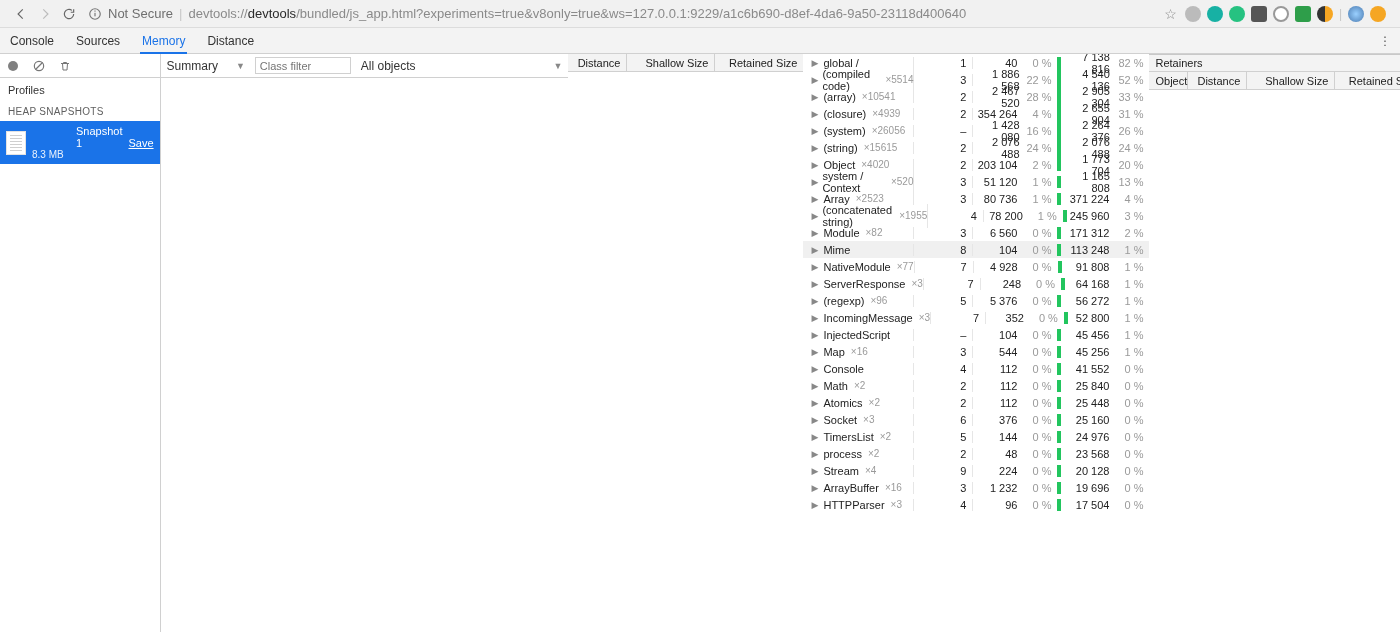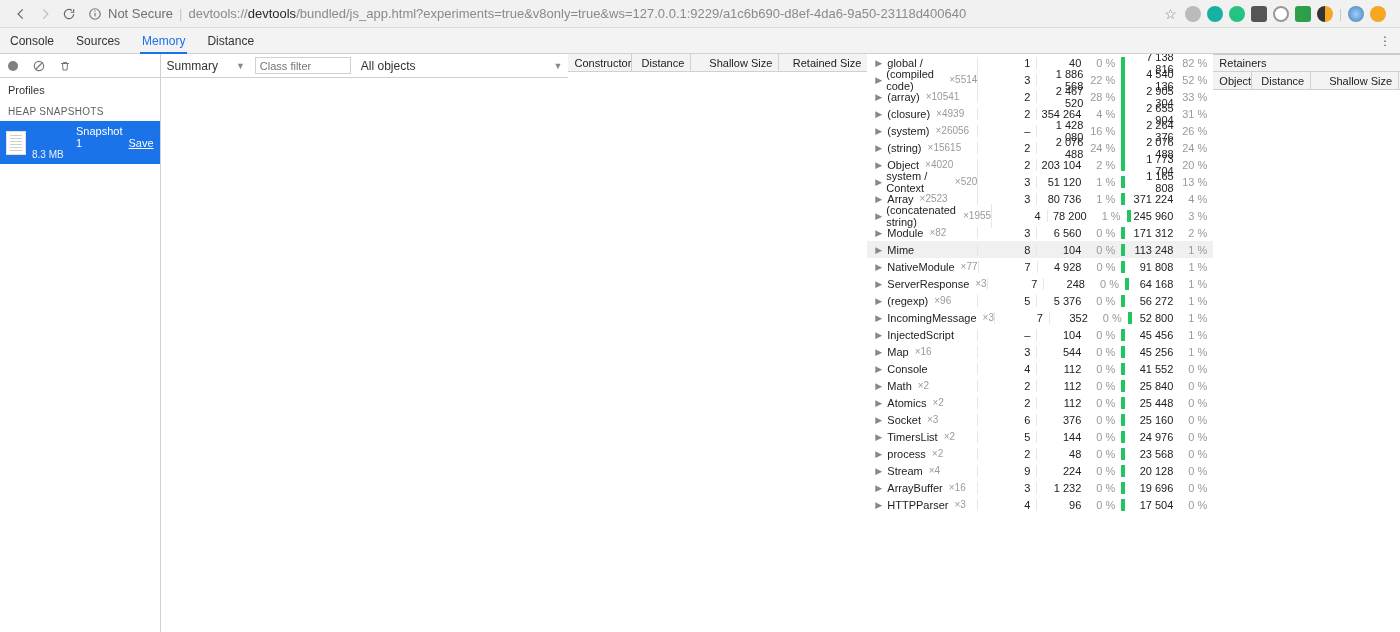--- a/index.html
+++ b/index.html
@@ -152,21 +152,20 @@
           <span class="caret">▼</span>
       </div>
       <input class="classfilter" placeholder="Class filter" style="">
       <div class="select">
         <span>All objects</span>
           <span class="caret" style="margin-left:120px">▼</span>
       </div>
     </div>
 
     <div class="gridhead">
-      <div class="col-c">Constructor</div>
       <div class="col-n">Distance</div>
       <div class="col-w">Shallow Size</div>
       <div class="col-w">Retained Size</div>
     </div>
 
     <div class="tablewrap" id="rows">
         <div class="row">
           <div class="col-c">
             <span class="disclosure">▶</span>
             <span>global /</span>

